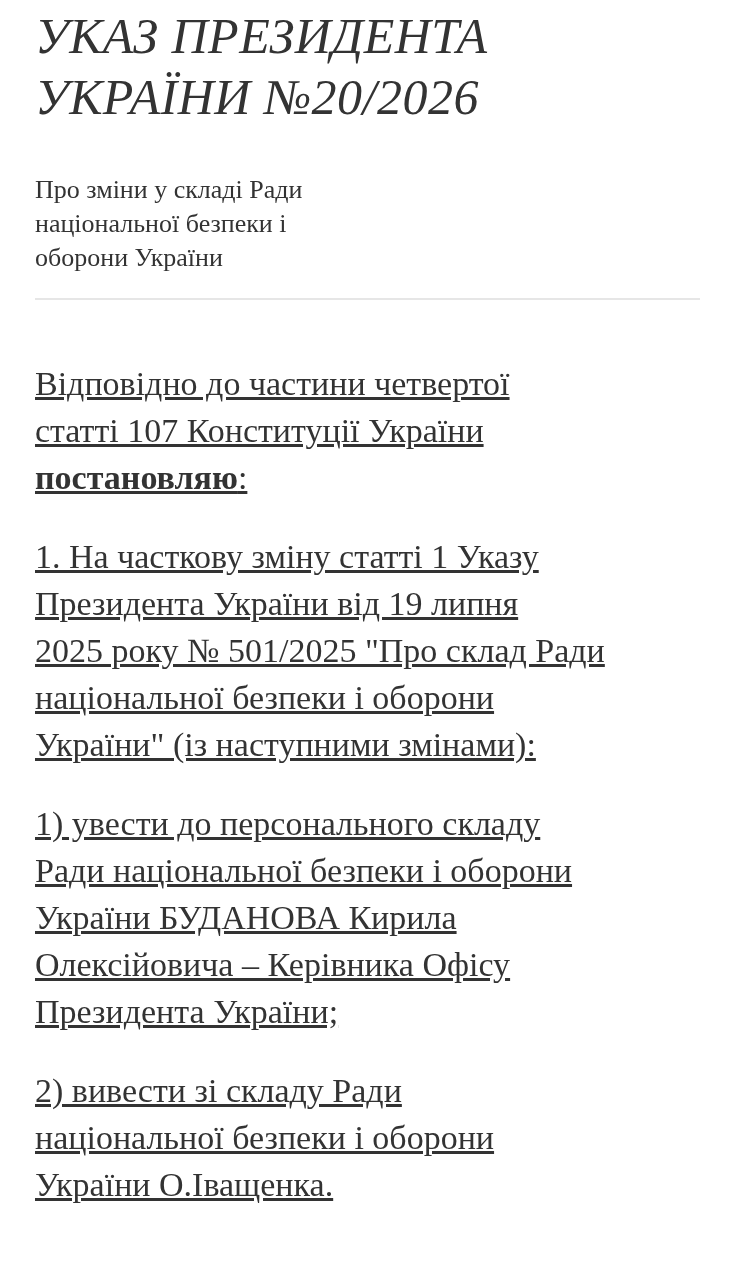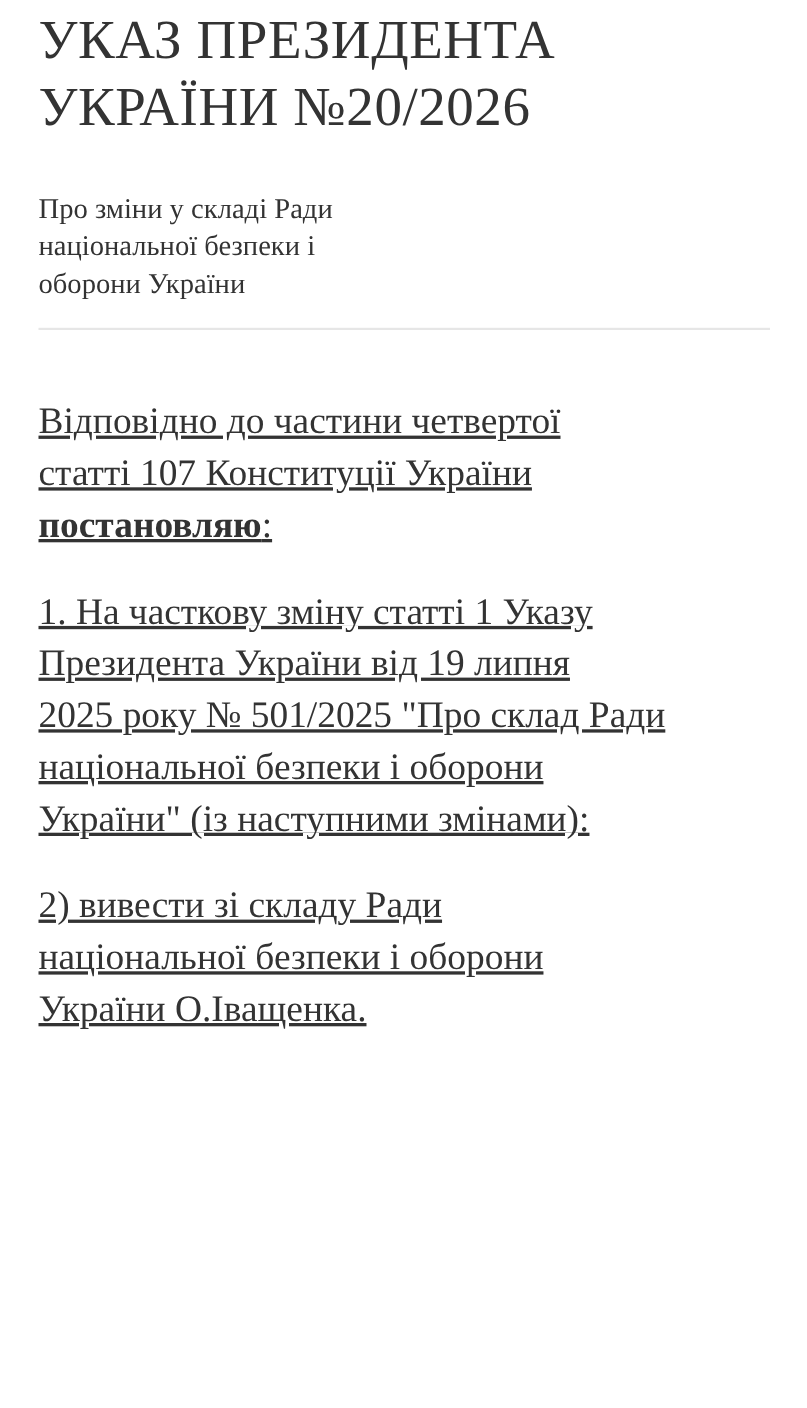--- a/index.html
+++ b/index.html
@@ -22,20 +22,21 @@
   .page {
     padding: 6px 30px 20px 35px;
   }
   .decree-title {
     font-size: 50px;
     line-height: 1.22;
     font-weight: 400;
     margin: 0 0 45px 0;
     white-space: pre-line;
     letter-spacing: 0.5px;
+    font-style: italic;
   }
   .decree-subtitle {
     font-size: 26px;
     line-height: 1.3;
     font-weight: 400;
     margin: 0 0 24px 0;
     white-space: pre-line;
   }
   .title-divider {
     border: none;
@@ -70,17 +71,22 @@
   <p class="decree-paragraph"><span>Відповідно до частини четвертої
 статті 107 Конституції України
 </span><strong>постановляю</strong><span>:</span></p>
 
   <p class="decree-paragraph">1. На часткову зміну статті 1 Указу
 Президента України від 19 липня
 2025 року № 501/2025 "Про склад Ради
 національної безпеки і оборони
 України" (із наступними змінами):</p>
 
+  <p class="decree-paragraph">1) увести до персонального складу
+Ради національної безпеки і оборони
+України БУДАНОВА Кирила
+Олексійовича – Керівника Офісу
+Президента України;</p>
 
   <p class="decree-paragraph">2) вивести зі складу Ради
 національної безпеки і оборони
 України О.Іващенка.</p>
 </main>
 
 </body></html>

